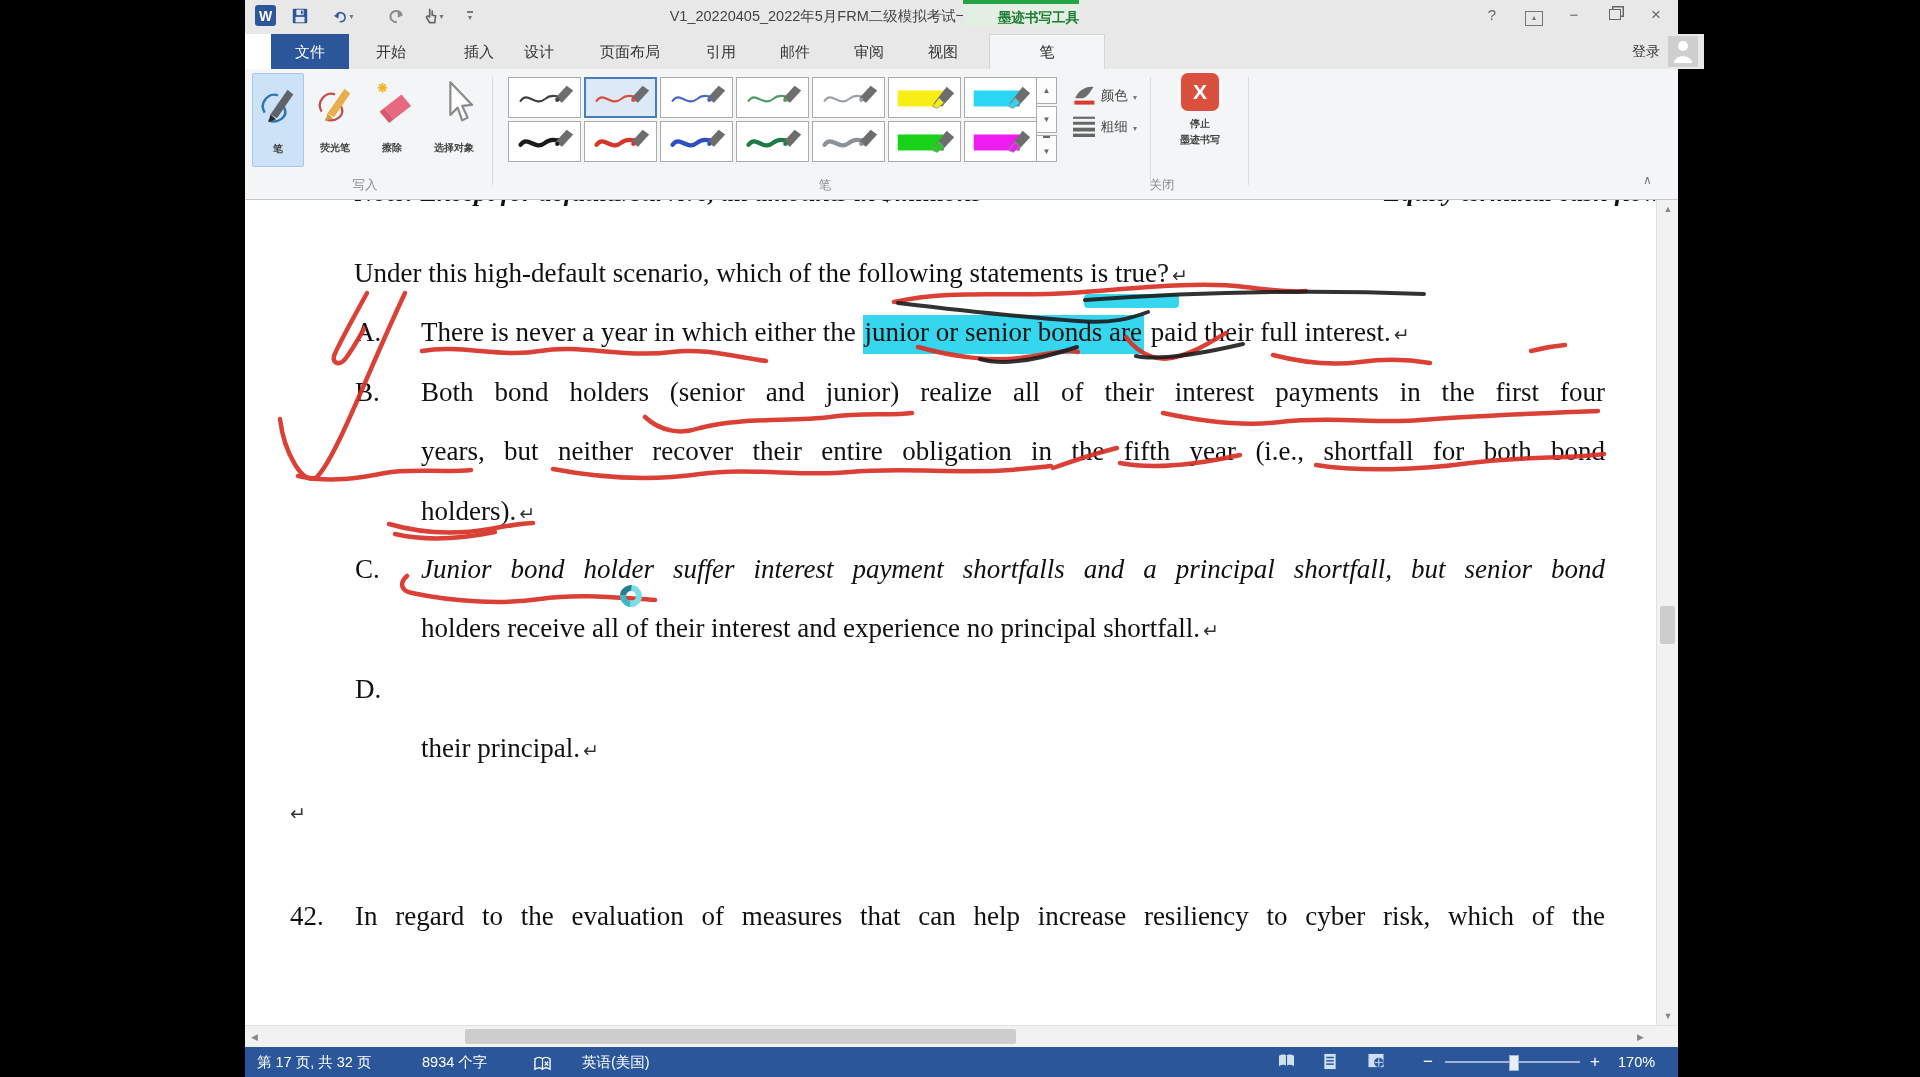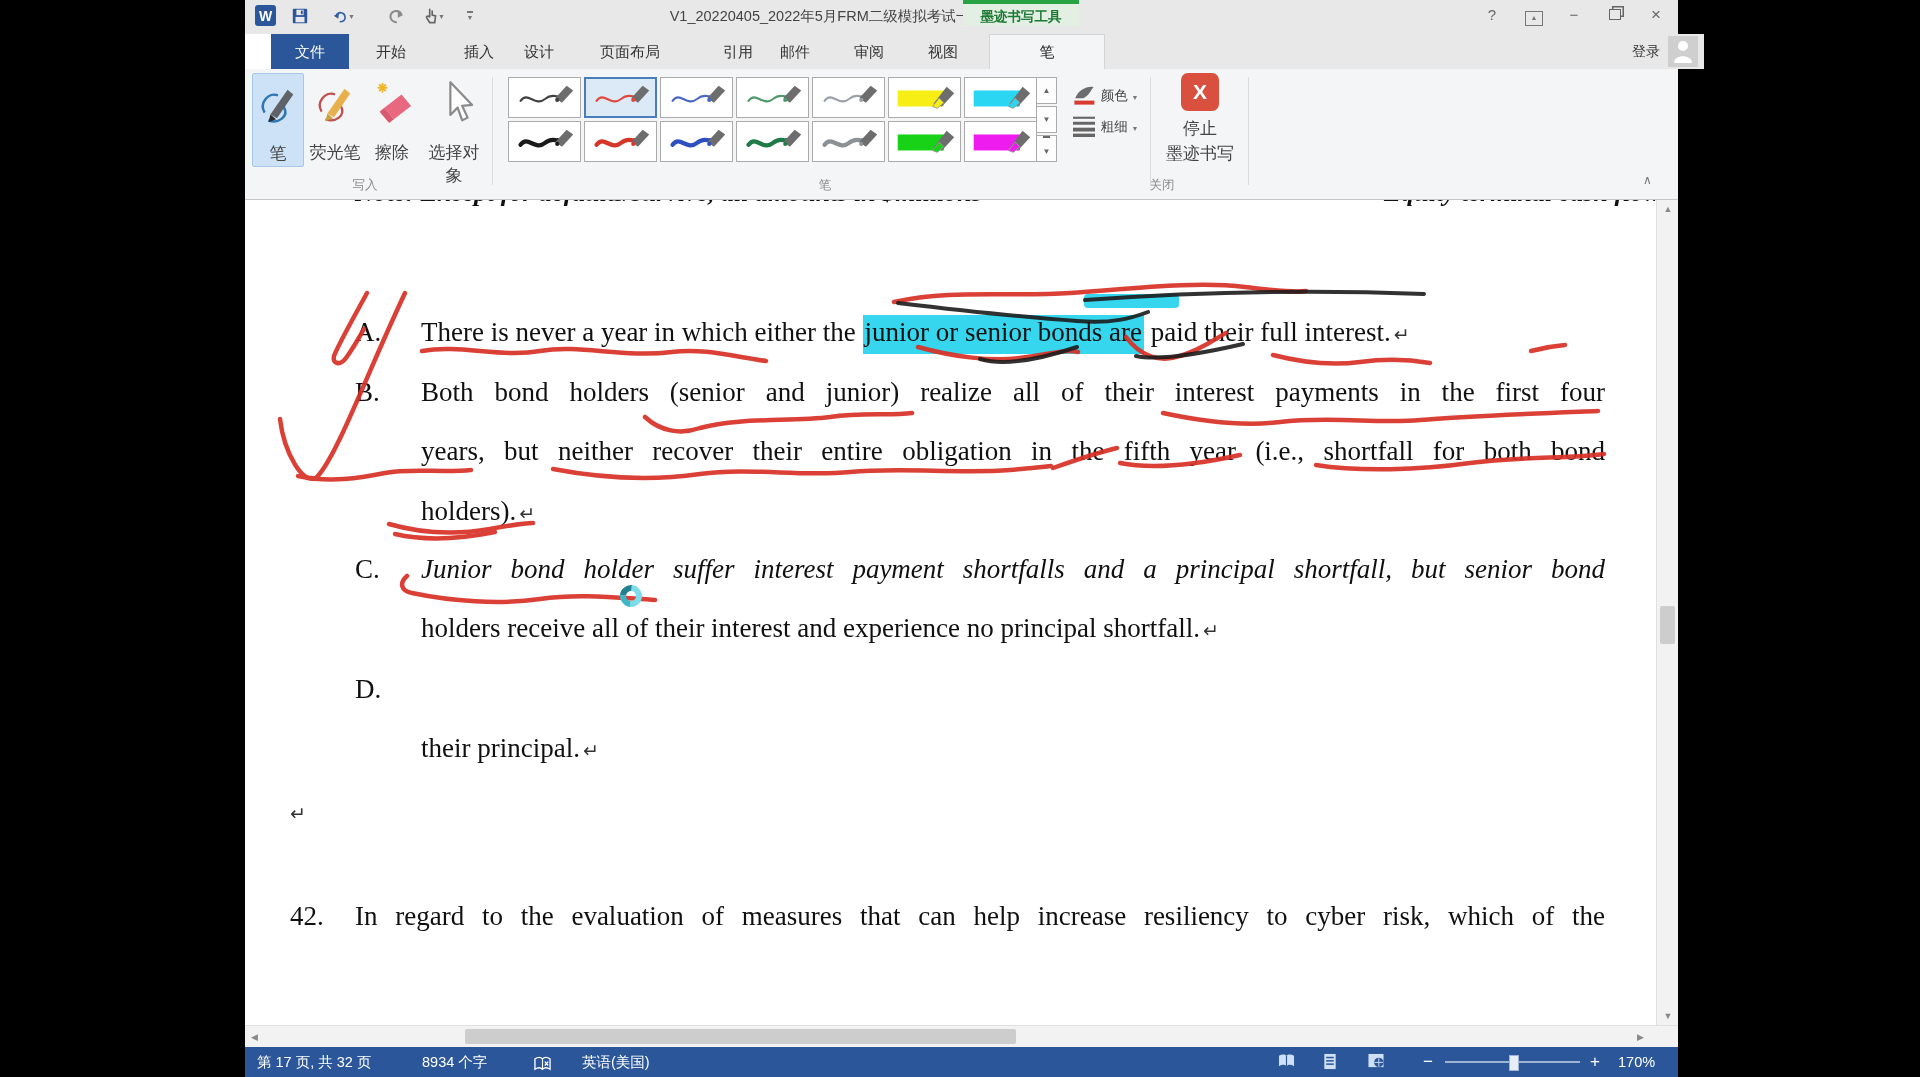--- a/index.html
+++ b/index.html
@@ -9,39 +9,39 @@
 
   
   #titlebar{position:absolute;left:0;top:0;width:1433px;height:34px;background:#e8e8e8;}
   .qat-ic{position:absolute;top:5px;width:22px;height:22px;display:flex;align-items:center;justify-content:center;}
   #word-logo{left:10px;top:5px;width:21px;height:21px;background:#2b579a;color:#fff;border-radius:3px;
              font-weight:bold;font-size:14px;display:flex;align-items:center;justify-content:center;}
   .caret{font-size:7px;color:#777;}
   #title-text{position:absolute;left:330px;top:0;width:560px;height:32px;line-height:32px;text-align:center;
               font-size:14.5px;color:#444;white-space:nowrap;}
   #ctx-group{position:absolute;left:718px;top:0;width:116px;height:26px;background:#e4efe4;
-             border-top:4px solid #27a343;box-sizing:border-box;text-align:center;font-family:Liberation Mono, monospace;}
+             border-top:4px solid #27a343;box-sizing:border-box;text-align:right;}
   #ctx-group span{font-size:13.5px;color:#1e7a34;line-height:28px;font-weight:bold;}
   .winbtn{position:absolute;top:3px;width:30px;height:24px;text-align:center;line-height:24px;color:#666;font-size:15px;}
   
   #tabrow{position:absolute;left:0;top:34px;width:1433px;height:35px;background:#e8e8e8;margin-left:26px;}
   #file-tab{position:absolute;left:0;top:0;width:78px;height:35px;background:#2b579a;color:#fff;
             text-align:center;line-height:35px;font-size:15px;}
   .rtab{position:absolute;top:0;height:35px;line-height:35px;font-size:15px;color:#333;text-align:center;}
   #pen-tab{position:absolute;left:718px;top:0;width:116px;height:35px;background:#f4f5f7;color:#222;
            border:1px solid #d4d4d4;border-bottom:none;box-sizing:border-box;text-align:center;line-height:33px;font-size:15px;}
   #signin{position:absolute;right:44px;top:0;height:35px;line-height:35px;font-size:14px;color:#333;}
   #avatar{position:absolute;right:6px;top:2px;width:30px;height:31px;background:#cfcfcf;}
   #avatar svg{display:block;margin:3px auto 0;}
   
   #ribbon{position:absolute;left:0;top:69px;width:1433px;height:131px;background:#f4f5f7;border-bottom:1px solid #c6c6c6;box-sizing:border-box;}
   .grp-label{position:absolute;top:108px;font-size:12.5px;color:#8a8a8a;text-align:center;}
   .gdivider{position:absolute;top:8px;width:1px;height:108px;background:#dcdcdc;}
   .bigbtn{position:absolute;top:4px;text-align:center;}
-  .bigbtn .lbl{font-size:17px;color:#444;margin-top:2px;}
+  .bigbtn .lbl{font-size:10px;color:#444;margin-top:2px;font-weight:bold;}
   #btn-pen{background:#cde2f6;border:1px solid #a8c6e5;border-radius:2px;}
   .swgrid{position:absolute;left:263px;top:8px;display:grid;grid-template-columns:repeat(7,73px);grid-auto-rows:41px;gap:3px;}
   .sw{background:#fff;border:1px solid #ababab;box-sizing:border-box;display:flex;align-items:center;justify-content:center;}
   .sw.sel{border:2px solid #4a7ebb;background:#dce9f7;}
   .galbtn{position:absolute;left:791px;width:21px;height:27px;border:1px solid #ababab;background:#fdfdfd;
           box-sizing:border-box;text-align:center;color:#666;font-size:8px;line-height:25px;}
   .smallbtn{position:absolute;font-size:13.5px;color:#444;}
   #stop-icon{width:38px;height:38px;margin:0 auto;background:#d9503f;border-radius:7px;color:#fff;
              font-weight:bold;font-size:21px;text-align:center;line-height:38px;font-family:"Liberation Sans",sans-serif;}
   #collapse{position:absolute;left:1398px;top:104px;font-size:12px;color:#777;}
@@ -122,21 +122,21 @@
     </div>
     <div class="winbtn" style="left:1396px;font-size:17px;">×</div>
   </div>
 
   <div id="tabrow">
     <div id="file-tab">文件</div>
     <div class="rtab" style="left:88px;width:64px;">开始</div>
     <div class="rtab" style="left:176px;width:64px;">插入</div>
     <div class="rtab" style="left:236px;width:64px;">设计</div>
     <div class="rtab" style="left:312px;width:94px;">页面布局</div>
-    <div class="rtab" style="left:418px;width:64px;text-align:right;">引用</div>
+    <div class="rtab" style="left:418px;width:64px;">引用</div>
     <div class="rtab" style="left:492px;width:64px;">邮件</div>
     <div class="rtab" style="left:566px;width:64px;">审阅</div>
     <div class="rtab" style="left:640px;width:64px;">视图</div>
     <div id="pen-tab">笔</div>
     <div id="signin">登录</div>
     <div id="avatar">
       <svg width="20" height="24" viewBox="0 0 20 24">
         <circle cx="10" cy="7" r="5" fill="#fff"></circle>
           <path d="M1 24 C1 15 19 15 19 24 Z" fill="#fff"></path>
         </svg>
@@ -324,20 +324,21 @@
   </div>
 
   <div id="doc">
     <div id="clipband">
       <span class="serif" style="left:110px;">Note: Except for defaults/survive, all amounts in $millions</span>
       <span class="serif" style="left:1139px;">Equity terminal cash flow</span>
     </div>
 
     <div id="hl-bump"></div>
 
+    <div class="serif dline" style="left:109px;top:53px;"><span>Under this high-default scenario, which of the following statements is true?</span><span class="ret">↵</span></div>
 
     <div class="serif dline" style="left:110px;top:112px;">A.</div>
     <div class="serif dline" style="left:176px;top:112px;"><span>There is never a year in which either the </span><span id="hl-span">junior or senior bonds are</span><span> paid their full interest.</span><span class="ret">↵</span></div>
 
     <div class="serif dline" style="left:110px;top:172px;">B.</div>
     <div class="serif dline just" style="left:176px;top:172px;width:1184px;">Both bond holders (senior and junior) realize all of their interest payments in the first four</div>
     <div class="serif dline just" style="left:176px;top:231px;width:1184px;">years, but neither recover their entire obligation in the fifth year (i.e., shortfall for both bond</div>
     <div class="serif dline" style="left:176px;top:291px;"><span>holders).</span><span class="ret">↵</span></div>
 
     <div class="serif dline" style="left:110px;top:349px;">C.</div>

